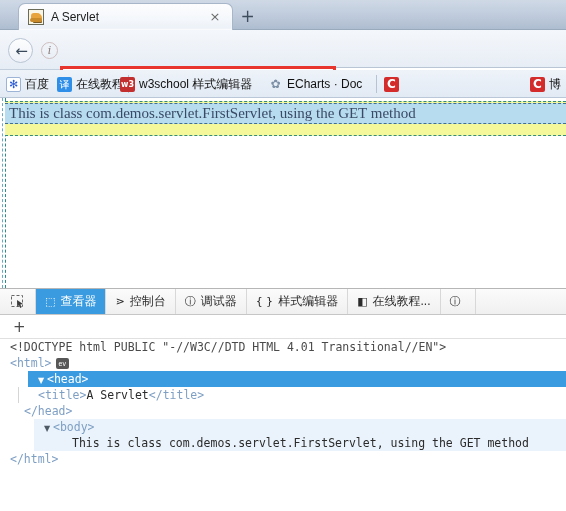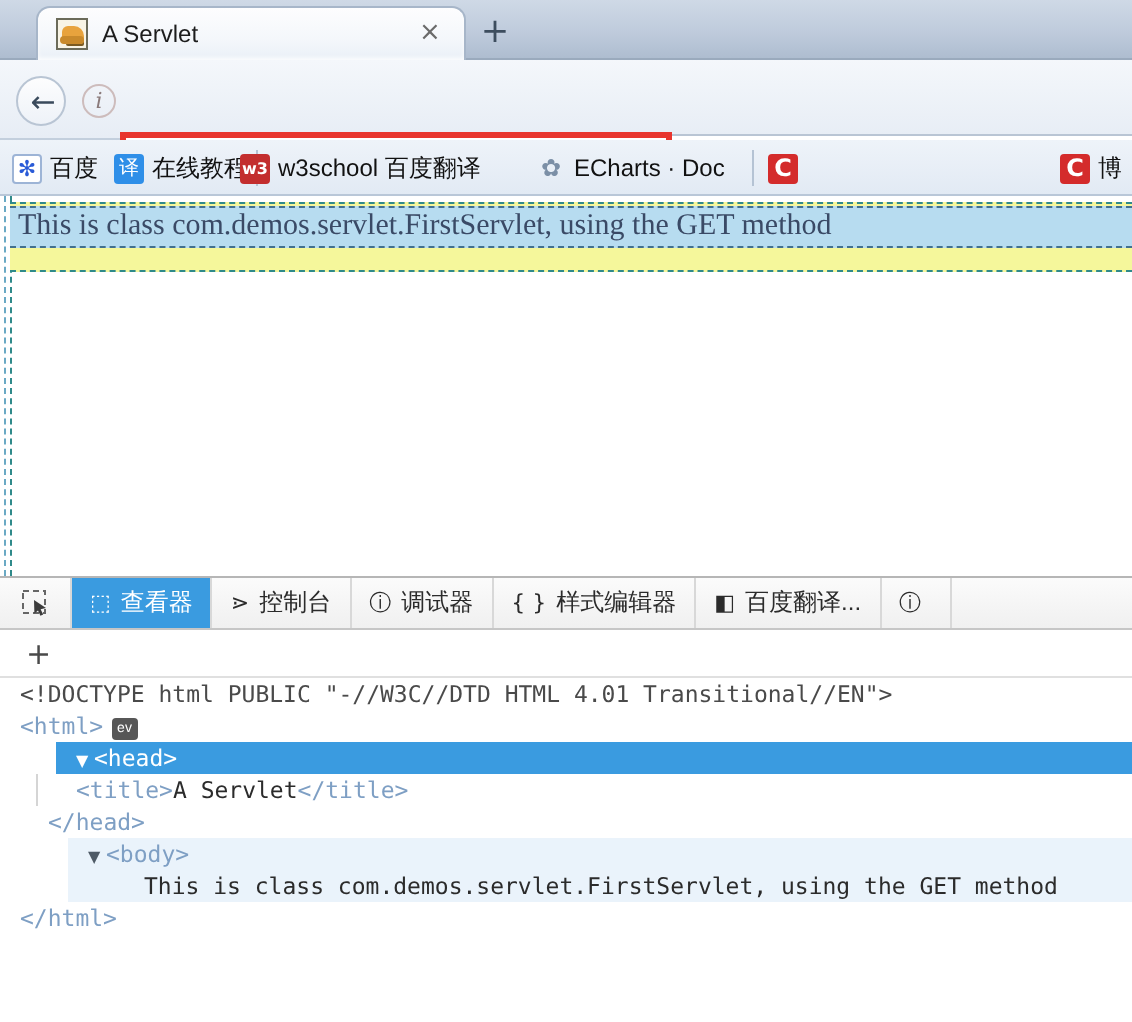--- a/index.html
+++ b/index.html
@@ -267,21 +267,21 @@
       <span class="bmicon ic-baidu">✻</span>
       <span class="lbl">百度</span>
     </div>
     <div class="bm" style="left:57px;">
       <span class="bmicon ic-fanyi">译</span>
       <span class="lbl">在线教程</span>
     </div>
     <div class="bmsep" style="left:128px;"></div>
     <div class="bm" style="left:120px;">
       <span class="bmicon ic-w3">w3</span>
-      <span class="lbl">w3school 百度翻译</span>
+      <span class="lbl">w3school 样式编辑器</span>
     </div>
     <div class="bm" style="left:268px;">
       <span class="bmicon ic-echarts">✿</span>
       <span class="lbl">ECharts · Doc</span>
     </div>
     <div class="bmsep" style="left:376px;"></div>
     <div class="bm" style="left:384px;">
       <span class="bmicon ic-csdn">C</span>
     </div>
     <div class="bm" style="left:530px;">
@@ -318,21 +318,21 @@
       <div class="dt-tab">
         <span class="tico">ⓘ</span>
         <span>调试器</span>
       </div>
       <div class="dt-tab">
         <span class="tico">{ }</span>
         <span>样式编辑器</span>
       </div>
       <div class="dt-tab">
         <span class="tico">◧</span>
-        <span>百度翻译...</span>
+        <span>在线教程...</span>
       </div>
       <div class="dt-tab cut">
         <span class="tico">ⓘ</span>
         <span></span>
       </div>
     </div>
 
     <div class="dt-addrow">
       <span class="plus">+</span>
     </div>

